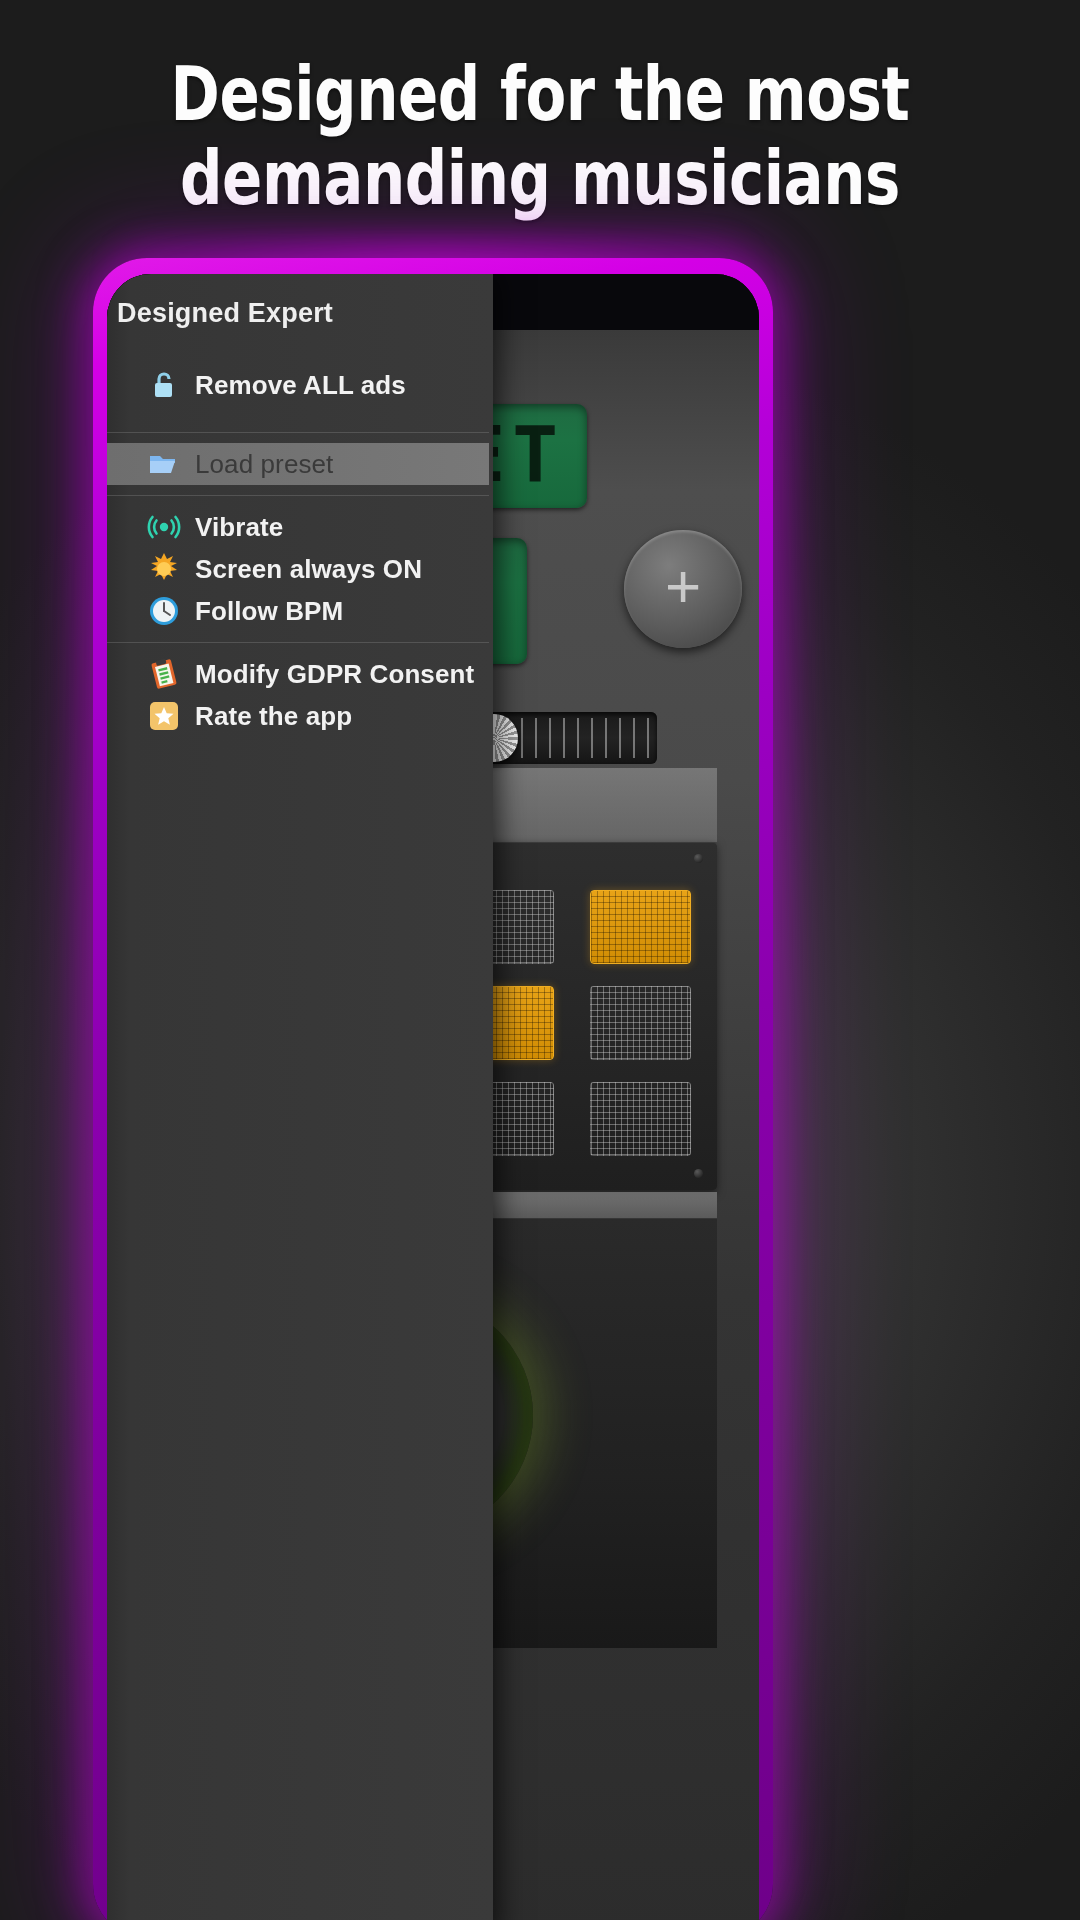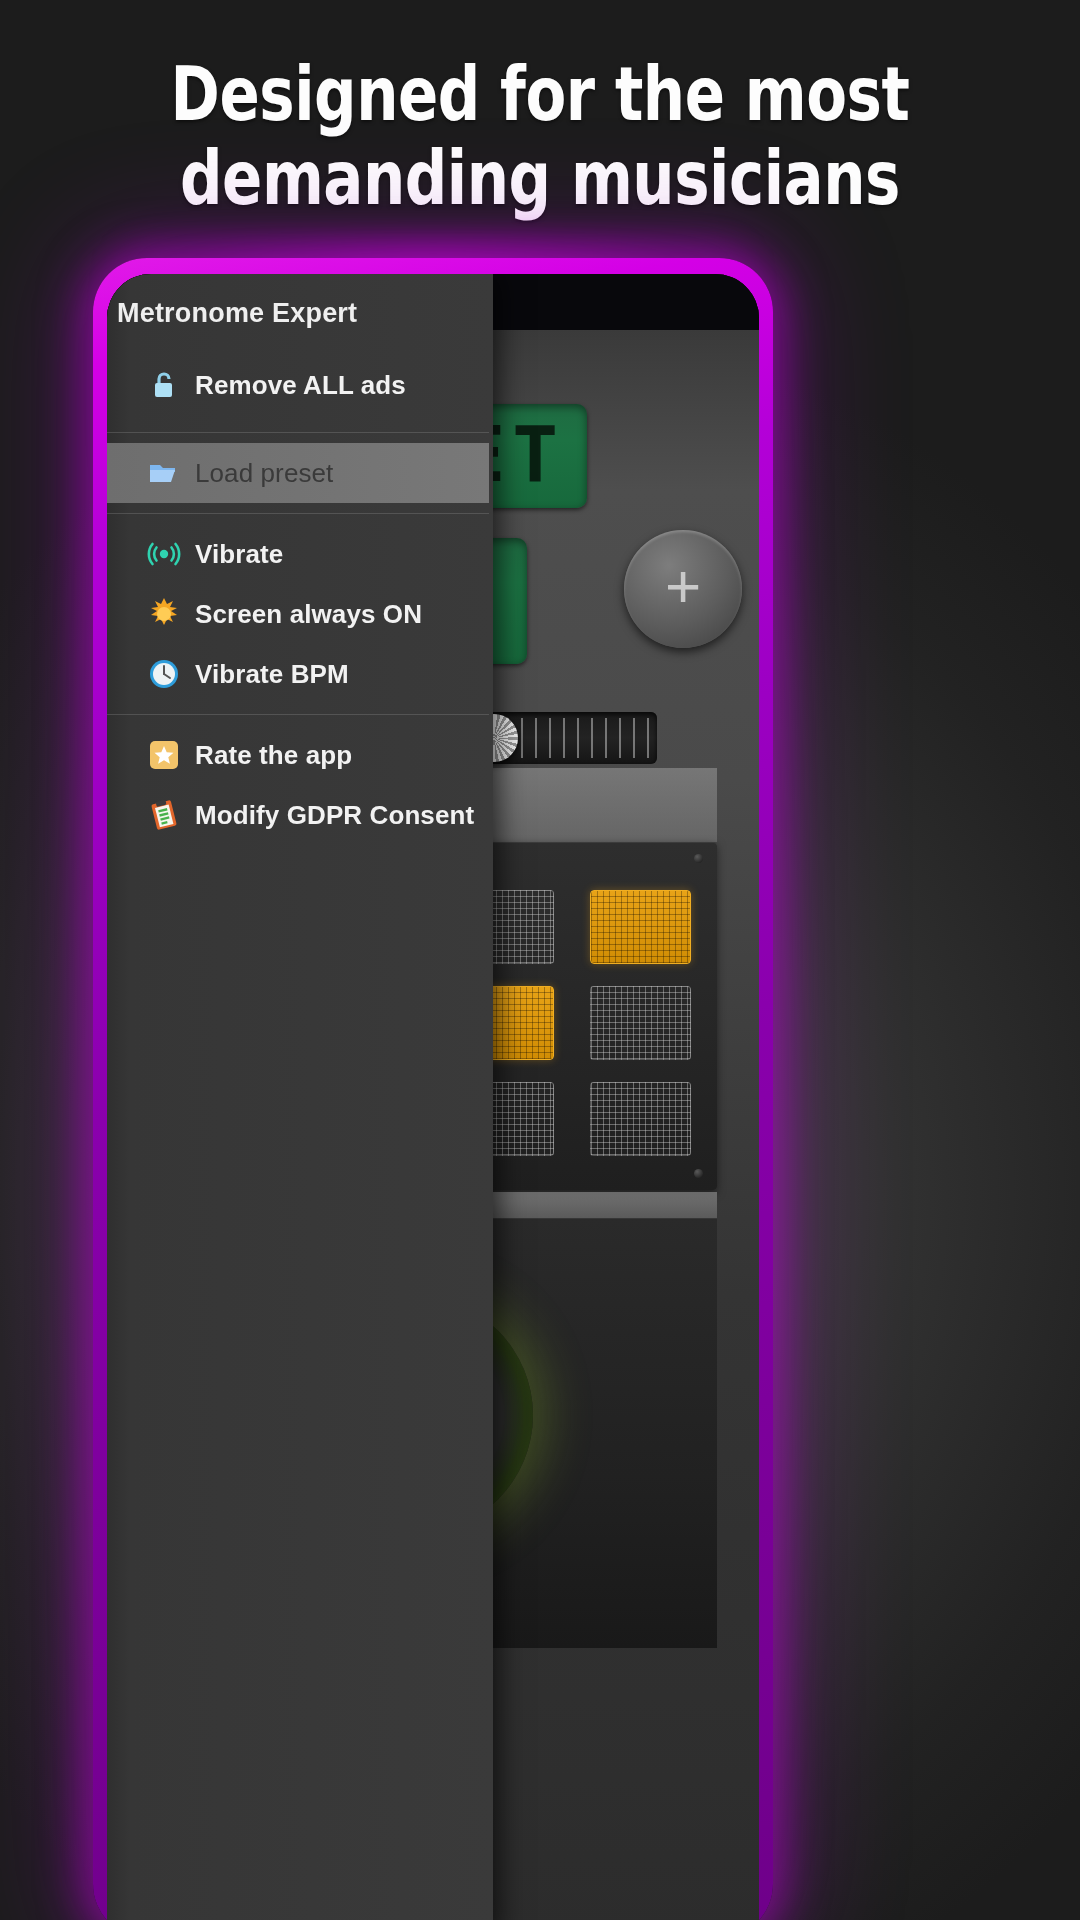--- a/index.html
+++ b/index.html
@@ -181,21 +181,21 @@
     color:#f0f0f0;
   }
   #drawer-title{
     position:absolute; left:10px; top:24px;
     font-size:27px; font-weight:bold; color:#efefef;
     letter-spacing:.2px;
   }
   #drawer-list{ position:absolute; left:0; right:4px; top:74px; }
   .menu-item{
     display:flex; align-items:center;
-    height:60px;
+    height:42px;
     padding-left:26px;
   }
   .menu-item.tall{ height:74px; }
   .menu-item.selected{
     background:linear-gradient(90deg,#6e6e6e,#787878);
   }
   .menu-item .mi-icon{
     width:62px; flex:0 0 62px;
     font-size:33px; line-height:1;
     display:flex; align-items:center; justify-content:center;
@@ -277,21 +277,21 @@
             </div>
             <div id="play-btn">
               <div class="tri"></div>
             </div>
           </div>
 
         </div>
       </div>
 
       <div id="drawer">
-        <div id="drawer-title">Metronome Expert</div>
+        <div id="drawer-title">Designed Expert</div>
         <div id="drawer-list">
             <div class="menu-item tall">
               <span class="mi-icon">
                 <svg width="34" height="34" viewBox="0 0 34 34">
                   <path d="M10 15h13a2 2 0 0 1 2 2v10a2 2 0 0 1-2 2H10a2 2 0 0 1-2-2V17a2 2 0 0 1 2-2z" fill="#aee0f5"></path>
                   <path d="M12 15V11a5 5 0 0 1 10 0" fill="none" stroke="#8fd0ea" stroke-width="3.2"></path>
                 </svg>
               </span>
               <span class="mi-label">Remove ALL ads</span>
             </div>
@@ -335,48 +335,48 @@
               <span class="mi-icon">
                 <svg width="34" height="34" viewBox="0 0 34 34">
                   <circle cx="17" cy="17" r="14" fill="#2e9ddb"></circle>
                   <circle cx="17" cy="17" r="11" fill="#eef3f5"></circle>
                   <g stroke="#555" stroke-width="2" stroke-linecap="round">
                     <path d="M17 17V9"></path>
                     <path d="M17 17l6 4"></path>
                   </g>
                 </svg>
               </span>
-              <span class="mi-label">Vibrate BPM</span>
+              <span class="mi-label">Follow BPM</span>
             </div>
             <div class="mi-sep"></div>
-            <div class="menu-item">
-              <span class="mi-icon">
-                <svg width="34" height="34" viewBox="0 0 34 34">
-                  <rect x="3" y="3" width="28" height="28" rx="5" fill="#f3c46a"></rect>
-                  <path d="M17 8l2.7 6.3 6.8.5-5.2 4.4 1.6 6.6L17 22.3l-5.9 3.5 1.6-6.6-5.2-4.4 6.8-.5z" fill="#fff"></path>
-                </svg>
-              </span>
-              <span class="mi-label">Rate the app</span>
-            </div>
             <div class="menu-item">
               <span class="mi-icon">
                 <svg width="34" height="34" viewBox="0 0 34 34">
                   <g transform="rotate(-14 17 17)">
                     <rect x="7" y="4" width="20" height="26" rx="2" fill="#e2662b"></rect>
                     <rect x="10" y="8" width="14" height="20" fill="#f6f6ee"></rect>
                     <rect x="12" y="2.5" width="10" height="5" rx="1.6" fill="#3b3b3b"></rect>
                     <g fill="#49b24c">
                       <rect x="12.5" y="11" width="9" height="2.4"></rect>
                       <rect x="12.5" y="15.2" width="9" height="2.4"></rect>
                       <rect x="12.5" y="19.4" width="9" height="2.4"></rect>
                       <rect x="12.5" y="23.6" width="6" height="2.4"></rect>
                     </g>
                   </g>
                 </svg>
               </span>
               <span class="mi-label">Modify GDPR Consent</span>
             </div>
+            <div class="menu-item">
+              <span class="mi-icon">
+                <svg width="34" height="34" viewBox="0 0 34 34">
+                  <rect x="3" y="3" width="28" height="28" rx="5" fill="#f3c46a"></rect>
+                  <path d="M17 8l2.7 6.3 6.8.5-5.2 4.4 1.6 6.6L17 22.3l-5.9 3.5 1.6-6.6-5.2-4.4 6.8-.5z" fill="#fff"></path>
+                </svg>
+              </span>
+              <span class="mi-label">Rate the app</span>
+            </div>
           </div>
       </div>
 
     </div>
   </div>
 </div>
 
 </body></html>

